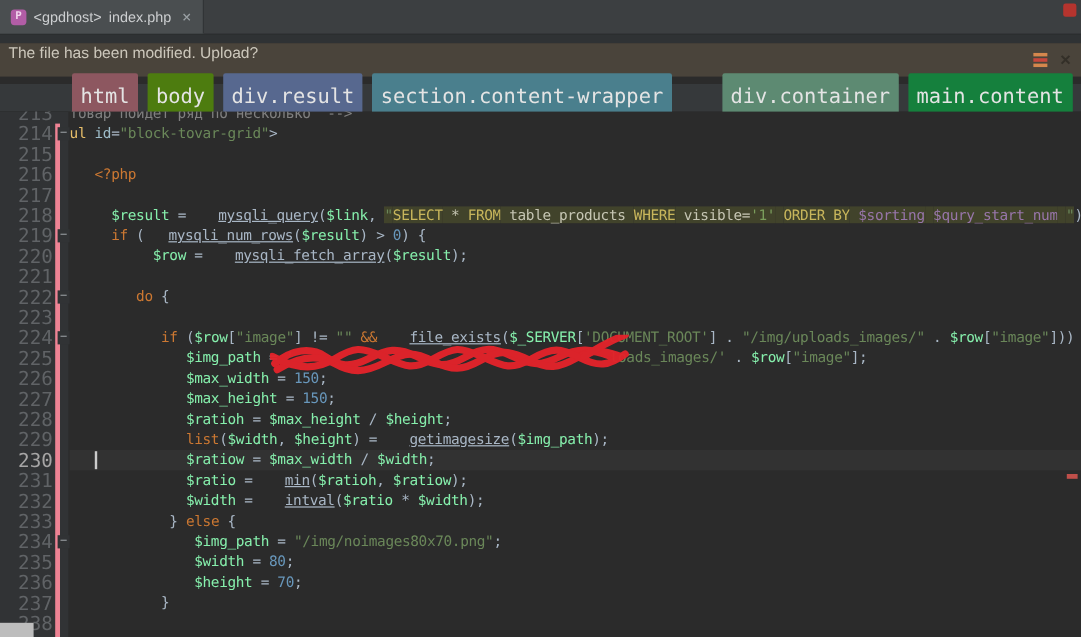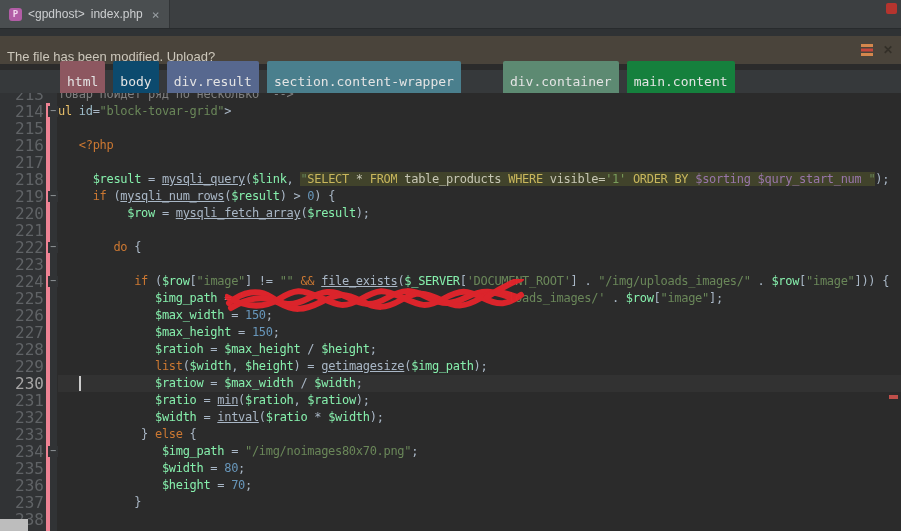--- a/index.html
+++ b/index.html
@@ -15,31 +15,31 @@
   .tab-label { font-family:"Liberation Sans", sans-serif; font-size:12px; color:#ccced0; white-space:pre; }
   .tab-close { color:#9aa0a4; font-size:13px; line-height:13px; margin-left:3px; cursor:pointer; }
   .php-icon { width:13px; height:13px; border-radius:3px; background:#b25da6;
               color:#f2d7ee; font-size:9px; line-height:13px; text-align:center; font-weight:bold; }
   .red-ind { position:absolute; right:4px; top:3px; width:11px; height:11px; background:#b5342e; border-radius:2px; }
 
   .band1 { position:absolute; top:29px; height:7px; width:100%; background:#2f3234; }
 
   
   .notif { position:absolute; top:36px; height:28px; width:100%; background:#4a443b;
-           display:flex; align-items:flex-end; padding-left:7px;
+           display:flex; align-items:flex-start; padding-left:7px;
            font-family:"Liberation Sans", sans-serif; font-size:13px; color:#ccc7bb; }
   .notif-icons { position:absolute; right:8px; top:0; height:28px; display:flex; align-items:center; gap:10px; }
   .notif-close { color:#332f28; font-size:12px; font-weight:bold; cursor:pointer; }
 
   .band2 { position:absolute; top:64px; height:6px; width:100%; background:#2b2b2b; }
 
   
   .crumbs { position:absolute; top:70px; height:23px; width:100%; background:#36393b;
             display:flex; align-items:center; padding-left:60px; gap:8px; }
-  .crumb { font-size:13px; color:#e4e4e4; padding:14px 7px; border-radius:2px; line-height:13px;
+  .crumb { font-size:17px; color:#e4e4e4; padding:14px 7px; border-radius:2px; line-height:13px;
            cursor:pointer; white-space:nowrap; }
 
   
   .editor { position:absolute; top:93px; left:0; right:0; bottom:0; background:#2b2b2b; overflow:hidden; }
   .gutter { position:absolute; left:0; top:0; width:57px; height:100%; background:#313335; }
   .gutter-stack { position:absolute; top:-7px; left:0; width:44px; }
   .lnum { height:17px; line-height:17px; text-align:right; color:#606366; font-size:16px; }
   .lnum.cur { color:#a6a5a5; }
   .vcs-stripe { position:absolute; left:46px; top:10px; bottom:0; width:4px; background:#ee8394; }
   .fold { position:absolute; left:48px; width:10px; height:11px; background:#313335; color:#9da2a6;
@@ -47,21 +47,21 @@
 
   .cur-line { position:absolute; left:58px; right:0; height:17px; background:#323232; }
   .code-stack { position:absolute; left:58px; top:-7px; right:0; }
   .cline { height:17px; line-height:17px; white-space:pre; font-size:12px; letter-spacing:-0.3px; color:#a9b7c6; }
 
   .tk-p  { color:#a9b7c6; }
   .tk-k  { color:#cc7832; }
   .tk-v  { color:#86efac; }
   .tk-s  { color:#6a8759; }
   .tk-n  { color:#6897bb; }
-  .tk-f  { color:#a9b7c6; text-decoration:underline; }
+  .tk-f  { color:#a9b7c6; text-decoration:underline;margin-left:20px; }
   .tk-c  { color:#808080; }
   .tk-t  { color:#e8bf6a; }
   .tk-a  { color:#9dbcc9; }
   .tk-sq,.tk-skw,.tk-sid,.tk-sst,.tk-svr { background:#41432b; }
   .tk-sq  { color:#6a8759; }
   .tk-skw { color:#c8b65c; }
   .tk-sid { color:#c6c6b4; }
   .tk-sst { color:#7a9d5c; }
   .tk-svr { color:#9876aa; }
 
@@ -96,21 +96,21 @@
         <rect x="0" y="9" width="12" height="3" fill="#d4874d"></rect>
       </svg>
       <span class="notif-close">✕</span>
     </span>
   </div>
 
   <div class="band2"></div>
 
   <div class="crumbs">
       <span class="crumb" style="background: rgb(141, 87, 96);">html</span>
-      <span class="crumb" style="background: #0c4a6e;">body</span>
+      <span class="crumb" style="background: #4d7c0f;">body</span>
       <span class="crumb" style="background: rgb(87, 104, 143);">div.result</span>
       <span class="crumb" style="background: rgb(74, 127, 141);">section.content-wrapper</span>
       <span class="crumb" style="background: rgb(93, 138, 114); margin-left: 34px;">div.container</span>
       <span class="crumb" style="background: #15803d;">main.content</span>
     </div>
 
   <div class="editor">
     <div class="cur-line" id="curline" style="top: 282px;"></div>
     <div class="gutter">
       <div class="gutter-stack">

